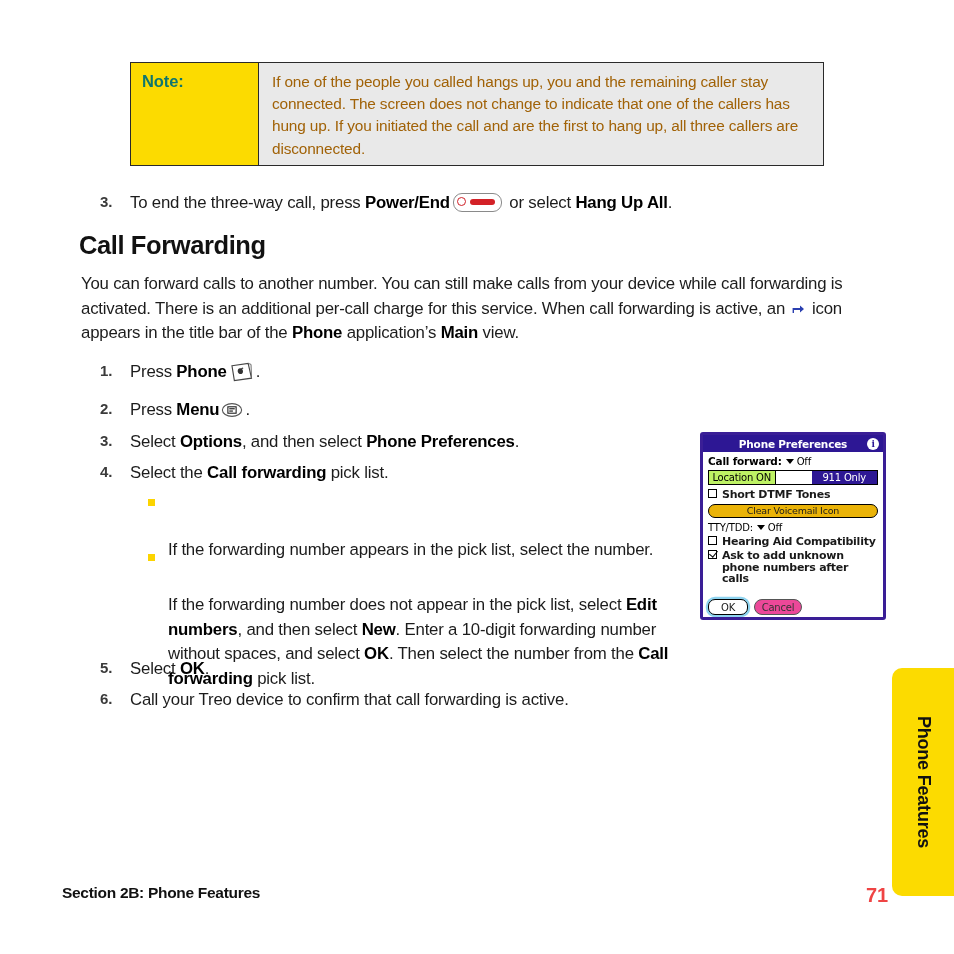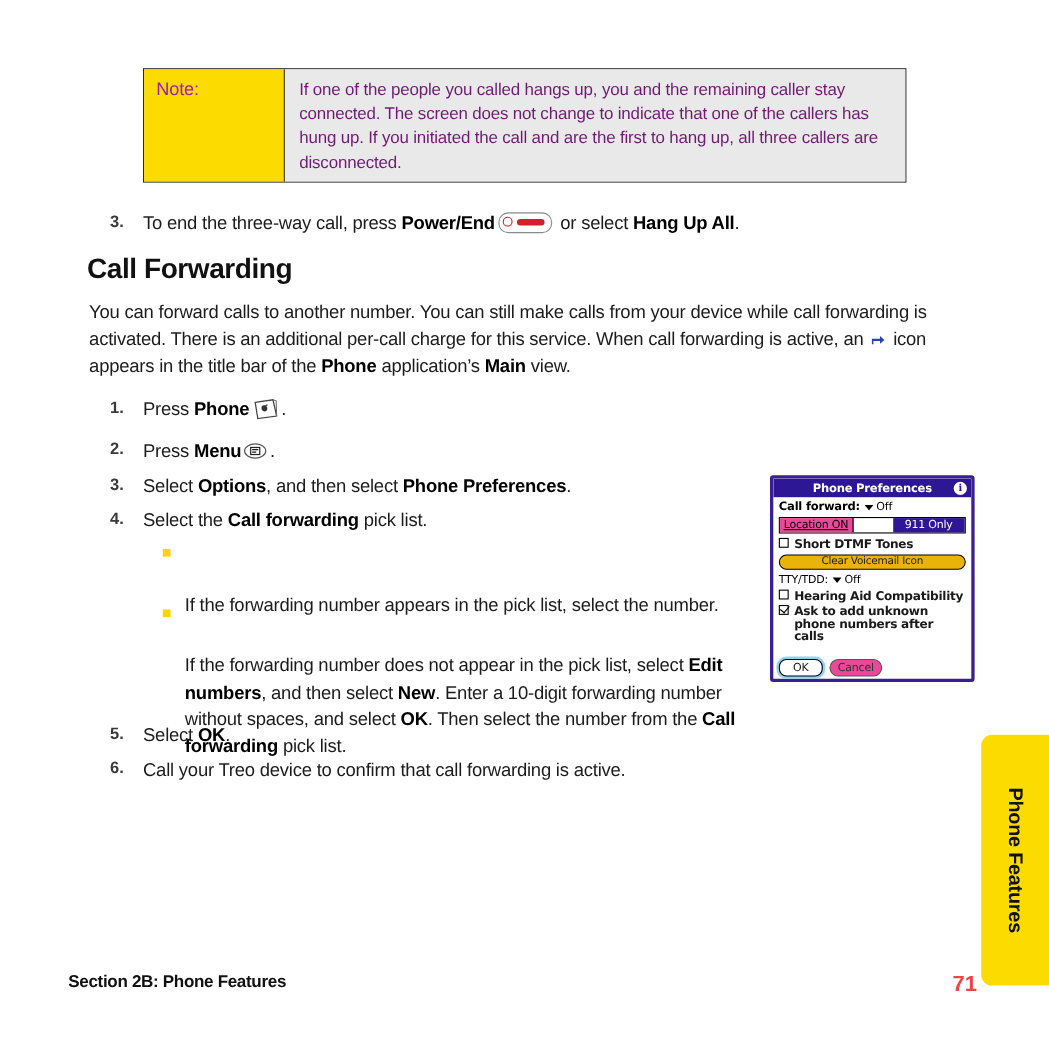--- a/index.html
+++ b/index.html
@@ -36,34 +36,34 @@
   .note-label-cell {
     width: 128px;
     flex: 0 0 128px;
     background: #fcdb00;
     border-right: 1px solid #2a2a2a;
     box-sizing: border-box;
     padding: 9px 0 0 11px;
   }
   .note-label {
     font-size: 16.5px;
-    font-weight: normal;
-    color: #a21caf;
+    font-weight: bold;
+    color: #0f766e;
     letter-spacing: -0.1px;
   }
   .note-body-cell {
     flex: 1 1 auto;
     background: #e9e9e9;
     padding: 8px 12px 8px 13px;
     box-sizing: border-box;
   }
   .note-body {
     font-size: 15.4px;
     line-height: 22.2px;
-    color: #701a75;
+    color: #a16207;
     letter-spacing: -0.15px;
   }
 
   
   .body-text {
     font-size: 16.8px;
     line-height: 24.6px;
     color: #1c1c1c;
     letter-spacing: -0.2px;
   }
@@ -241,21 +241,21 @@
     margin-bottom: 4px;
   }
   .dev-seg > div {
     flex: 1 1 50%;
     font-size: 10px;
     display: flex;
     align-items: center;
     justify-content: center;
     letter-spacing: -0.2px;
   }
-  .dev-seg .off { background: #ec4899; color: #000; border-right: 1.3px solid #000; text-decoration: underline; }
+  .dev-seg .off { background: #bef264; color: #000; border-right: 1.3px solid #000; }
   .dev-seg .on  { background: #2d1794; color: #fff; margin-left: 36px; }
   .dev-check {
     display: inline-block;
     width: 9px; height: 9px;
     border: 1.4px solid #000;
     box-sizing: border-box;
     margin-right: 5px;
     flex: 0 0 auto;
     position: relative;
     background: #fff;

